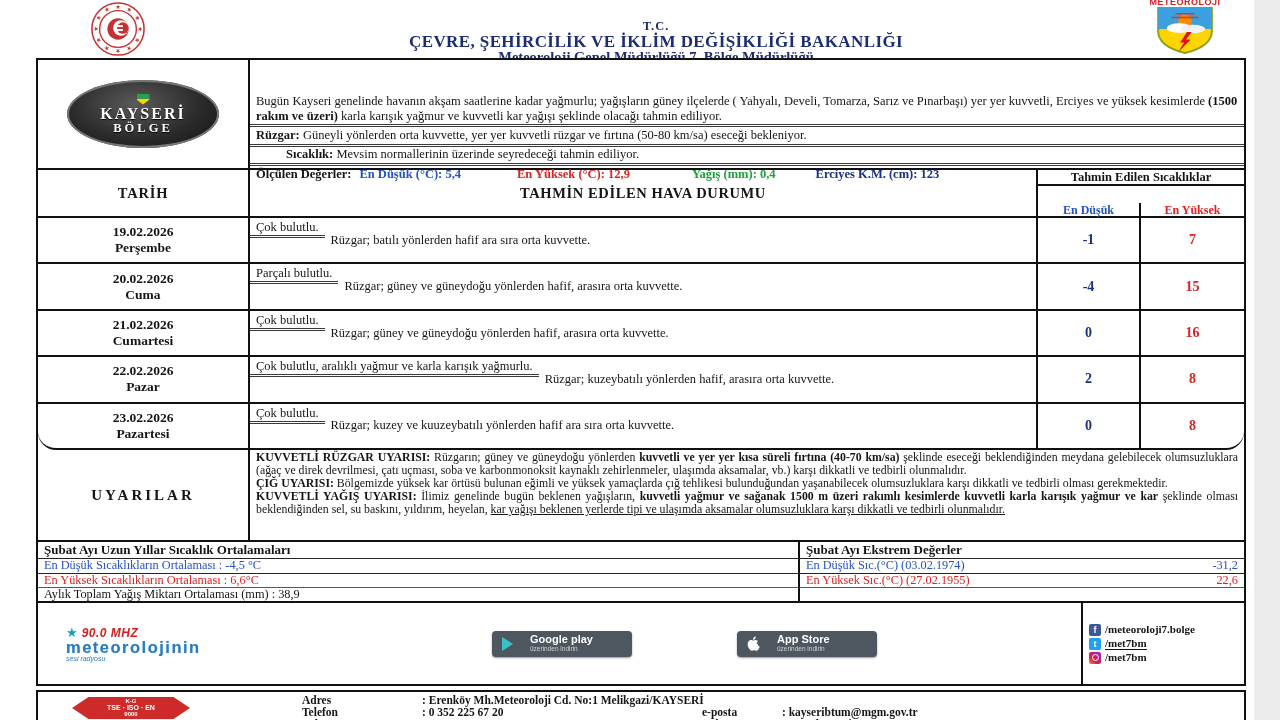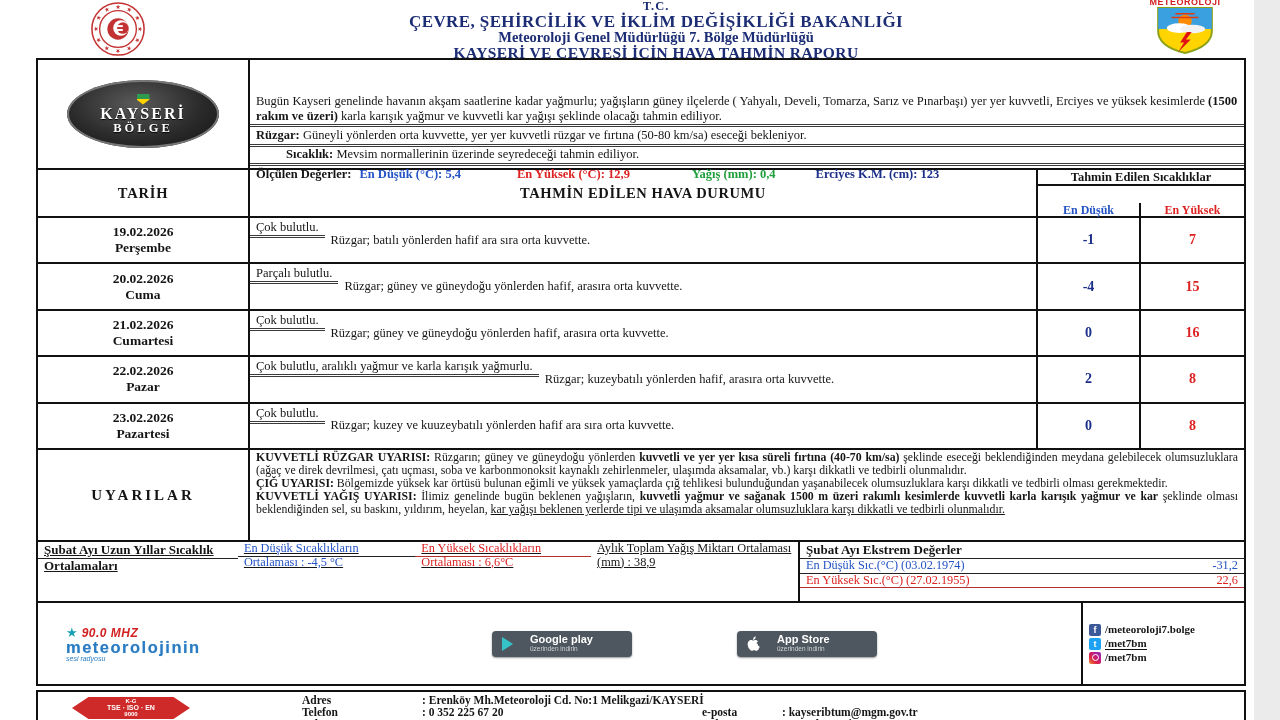--- a/index.html
+++ b/index.html
@@ -5,21 +5,21 @@
   * { box-sizing: border-box; margin: 0; padding: 0; }
   html,body { width:1280px; height:720px; overflow:hidden; background:#ffffff; }
   body { font-family:"Liberation Serif", serif; color:#151515; }
   .page { position:relative; width:1280px; height:720px; background:#ffffff; overflow:hidden; }
   .gutter-right { position:absolute; right:0; top:0; width:26px; height:720px; background:#ebebeb; }
 
   
   .hdr { position:absolute; left:36px; top:0; width:1210px; height:58px; }
   .seal { position:absolute; left:52px; top:0px; }
   .hdr-text { position:absolute; left:180px; top:0; width:880px; text-align:center; color:#1c2d75; font-weight:bold; }
-  .hdr-tc { font-size:12.5px; letter-spacing:1px; line-height:13px; }
+  .hdr-tc { font-size:12.5px; letter-spacing:1px; line-height:13px;margin-top:20px; }
   .hdr-l1 { font-size:17px; line-height:17px; letter-spacing:.4px; }
   .hdr-l2 { font-size:14.5px; line-height:15px; }
   .hdr-l3 { font-size:15.5px; line-height:15px; letter-spacing:.4px; }
   .met-logo { position:absolute; right:18px; top:-2px; width:86px; text-align:center; }
   .met-title { font-family:"Liberation Sans",sans-serif; font-size:9px; font-weight:bold; color:#d21f1f; letter-spacing:.5px; line-height:8px; }
 
   
   .doc { position:absolute; left:36px; top:58px; width:1210px; height:628px; border:2px solid #111; display:flex; flex-direction:column; background:#fff; }
   .sec { border-bottom:2px solid #111; }
   .sec:last-child { border-bottom:none; }
@@ -48,39 +48,39 @@
   .sec-b { height:48px; display:flex; }
   .hb-date { width:212px; border-right:2px solid #111; display:flex; align-items:center; justify-content:center; font-weight:bold; font-size:14.5px; letter-spacing:.8px; }
   .hb-weather { flex:1; border-right:2px solid #111; display:flex; align-items:center; justify-content:center; font-weight:bold; font-size:14.5px; letter-spacing:.6px; }
   .hb-temps { width:206px; display:flex; flex-direction:column;gap:17px; }
   .temps-title { height:26px; border-bottom:2px solid #111; text-align:center; font-weight:bold; font-size:12.5px; line-height:12.5px; padding-top:1px; }
   .temps-sub { flex:1; display:flex; }
   .sub-min { width:103px; border-right:2px solid #111; display:flex; align-items:center; justify-content:center; font-weight:bold; font-size:12px; }
   .sub-max { flex:1; display:flex; align-items:center; justify-content:center; font-weight:bold; font-size:12px; }
 
   
-  .sec-c { height:232px; display:flex; flex-direction:column; }
+  .sec-c { height:232px; display:flex; flex-direction:column;border-radius:18px; }
   .frow { flex:1; display:flex; border-bottom:2px solid #111; }
   .frow:last-child { border-bottom:none; }
   .c-date { width:212px; border-right:2px solid #111; display:flex; flex-direction:column; align-items:center; justify-content:center; font-weight:bold; font-size:13.5px; line-height:16px; }
   .c-weather { flex:1; border-right:2px solid #111; display:flex; flex-direction:row; }
   .sky { height:45%; border-bottom:3px double #3a3a3a; font-size:12.5px; padding:2px 6px 0 6px; }
   .windrow { flex:1; font-size:12.5px; padding:0 6px; display:flex; align-items:center; }
   .c-min { width:103px; border-right:2px solid #111; display:flex; align-items:center; justify-content:center; font-weight:bold; font-size:14px; color:#1b2f8a; }
   .c-max { width:103px; display:flex; align-items:center; justify-content:center; font-weight:bold; font-size:14px; color:#dd2222; }
 
   
   .sec-d { height:92px; display:flex; }
   .w-label { width:212px; border-right:2px solid #111; display:flex; align-items:center; justify-content:center; font-weight:bold; font-size:15px; letter-spacing:3px; }
   .w-body { flex:1; padding:1px 6px; font-size:11.8px; line-height:13.1px; text-align:justify; }
   .u { text-decoration:underline; }
 
   
   .sec-e { height:61px; display:flex; }
-  .st-left { width:762px; border-right:2px solid #111; display:flex; flex-direction:row;text-decoration:underline; }
+  .st-left { width:762px; border-right:2px solid #111; display:flex; flex-direction:column; }
   .st-right { flex:1; display:flex; flex-direction:column; }
   .st-title { height:17px; border-bottom:1.5px solid #222; font-weight:bold; font-size:13px; padding:0 6px; line-height:16px; }
   .st-row { height:14.5px; border-bottom:1.5px solid #222; font-size:12.3px; line-height:13.5px; padding:0 6px; display:flex; justify-content:space-between; }
   .st-row:last-child { border-bottom:none; }
   .st-row.redline { border-color:#b43030; }
 
   
   .sec-f { flex:1; display:flex; align-items:stretch; }
   .radio { width:250px; display:flex; flex-direction:column; justify-content:center; padding-left:28px; font-family:"Liberation Sans",sans-serif; }
   .radio-top { display:flex; align-items:center; gap:4px; }

